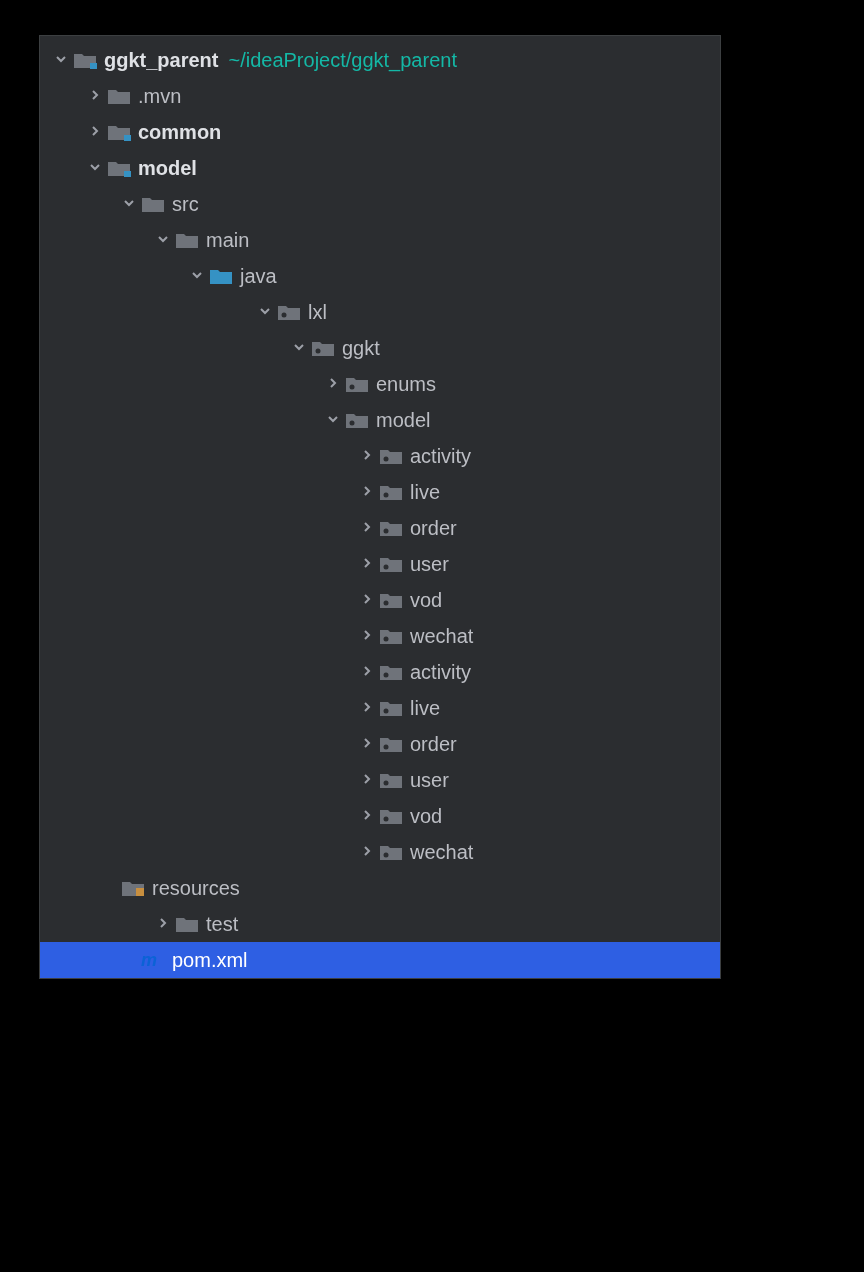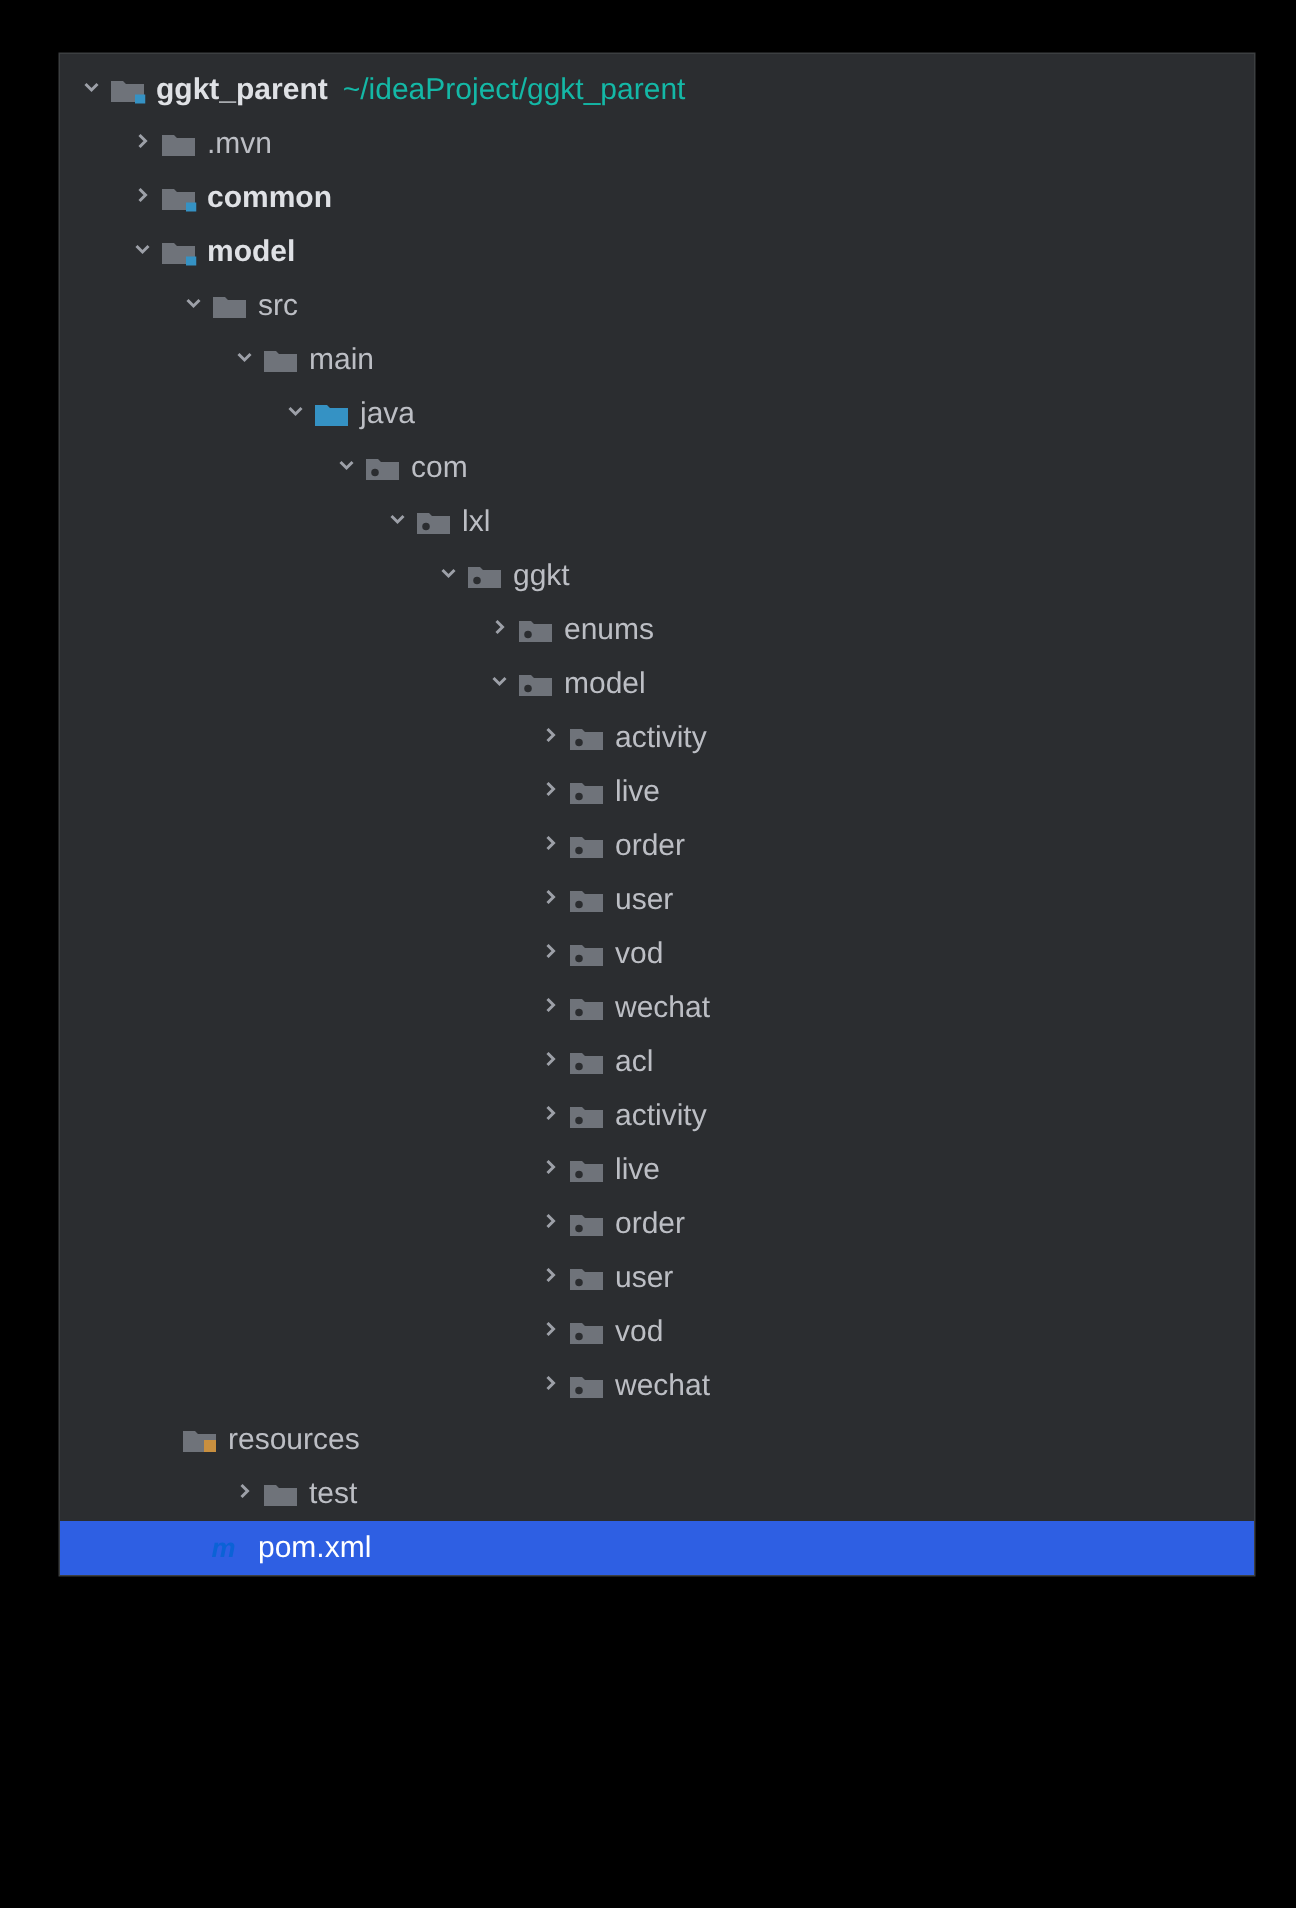--- a/index.html
+++ b/index.html
@@ -1,19 +1,19 @@
 <!DOCTYPE html>
 <html><head>
 <meta charset="utf-8">
 <style>
   html,body{margin:0;padding:0;background:#000;font-family:"Segoe UI",Arial,sans-serif;}
   .window{
     position:relative;
     margin:36px 44px 0 40px;
-    width:796px;
+    width:680px;
     background:#2b2d30;
     box-shadow:0 0 0 1px #3c3f41, 0 8px 40px rgba(0,0,0,.6);
     padding:6px 0 0 0;
     overflow:hidden;
   }
   .tree{font-size:20px;color:#bcbec4;line-height:36px;}
   .row{display:flex;align-items:center;height:36px;white-space:nowrap;cursor:pointer;}
   .row.selected{background:#2e5fe3;color:#fff;}
   .arrow{width:22px;text-align:center;color:#808285;font-size:15px;}
   .icon{width:26px;height:22px;display:flex;align-items:center;justify-content:center;margin-right:6px;}
@@ -125,34 +125,20 @@
             </svg>
   </span>
   <span class="icon">
     <svg width="24" height="18">
               <path d="M1 3h8l2 2h12v12H1z" fill="#3592c4"></path>
             </svg>
   </span>
   <span class="label">java</span>
 </div>
 
-<div class="row" style="padding-left:180px">
-  <span class="arrow">
-    <svg width="12" height="12" viewBox="0 0 12 12">
-              <path d="M2 4l4 4 4-4" fill="none" stroke="#9da0a8" stroke-width="2"></path>
-            </svg>
-  </span>
-  <span class="icon">
-    <svg width="24" height="18">
-              <path d="M1 3h8l2 2h12v12H1z" fill="#6f737a"></path>
-              <circle cx="7" cy="12" r="2.5" fill="#2b2d30"></circle>
-            </svg>
-  </span>
-  <span class="label">com</span>
-</div>
 
 <div class="row" style="padding-left:214px">
   <span class="arrow">
     <svg width="12" height="12" viewBox="0 0 12 12">
               <path d="M2 4l4 4 4-4" fill="none" stroke="#9da0a8" stroke-width="2"></path>
             </svg>
   </span>
   <span class="icon">
     <svg width="24" height="18">
               <path d="M1 3h8l2 2h12v12H1z" fill="#6f737a"></path>
@@ -274,32 +260,20 @@
   <span class="icon">
             <svg width="24" height="18">
               <path d="M1 3h8l2 2h12v12H1z" fill="#6f737a"></path>
               <circle cx="7" cy="12" r="2.5" fill="#2b2d30"></circle>
             </svg>
           </span>
   <span class="label">wechat</span>
 </div>
 
 
-<div class="row" style="padding-left:316px">
-  <span class="arrow"><svg width="12" height="12" viewBox="0 0 12 12">
-              <path d="M4 2l4 4-4 4" fill="none" stroke="#9da0a8" stroke-width="2"></path>
-            </svg></span>
-  <span class="icon">
-            <svg width="24" height="18">
-              <path d="M1 3h8l2 2h12v12H1z" fill="#6f737a"></path>
-              <circle cx="7" cy="12" r="2.5" fill="#2b2d30"></circle>
-            </svg>
-          </span>
-  <span class="label">acl</span>
-</div>
 <div class="row" style="padding-left:316px">
   <span class="arrow"><svg width="12" height="12" viewBox="0 0 12 12">
               <path d="M4 2l4 4-4 4" fill="none" stroke="#9da0a8" stroke-width="2"></path>
             </svg></span>
   <span class="icon">
             <svg width="24" height="18">
               <path d="M1 3h8l2 2h12v12H1z" fill="#6f737a"></path>
               <circle cx="7" cy="12" r="2.5" fill="#2b2d30"></circle>
             </svg>
           </span>

